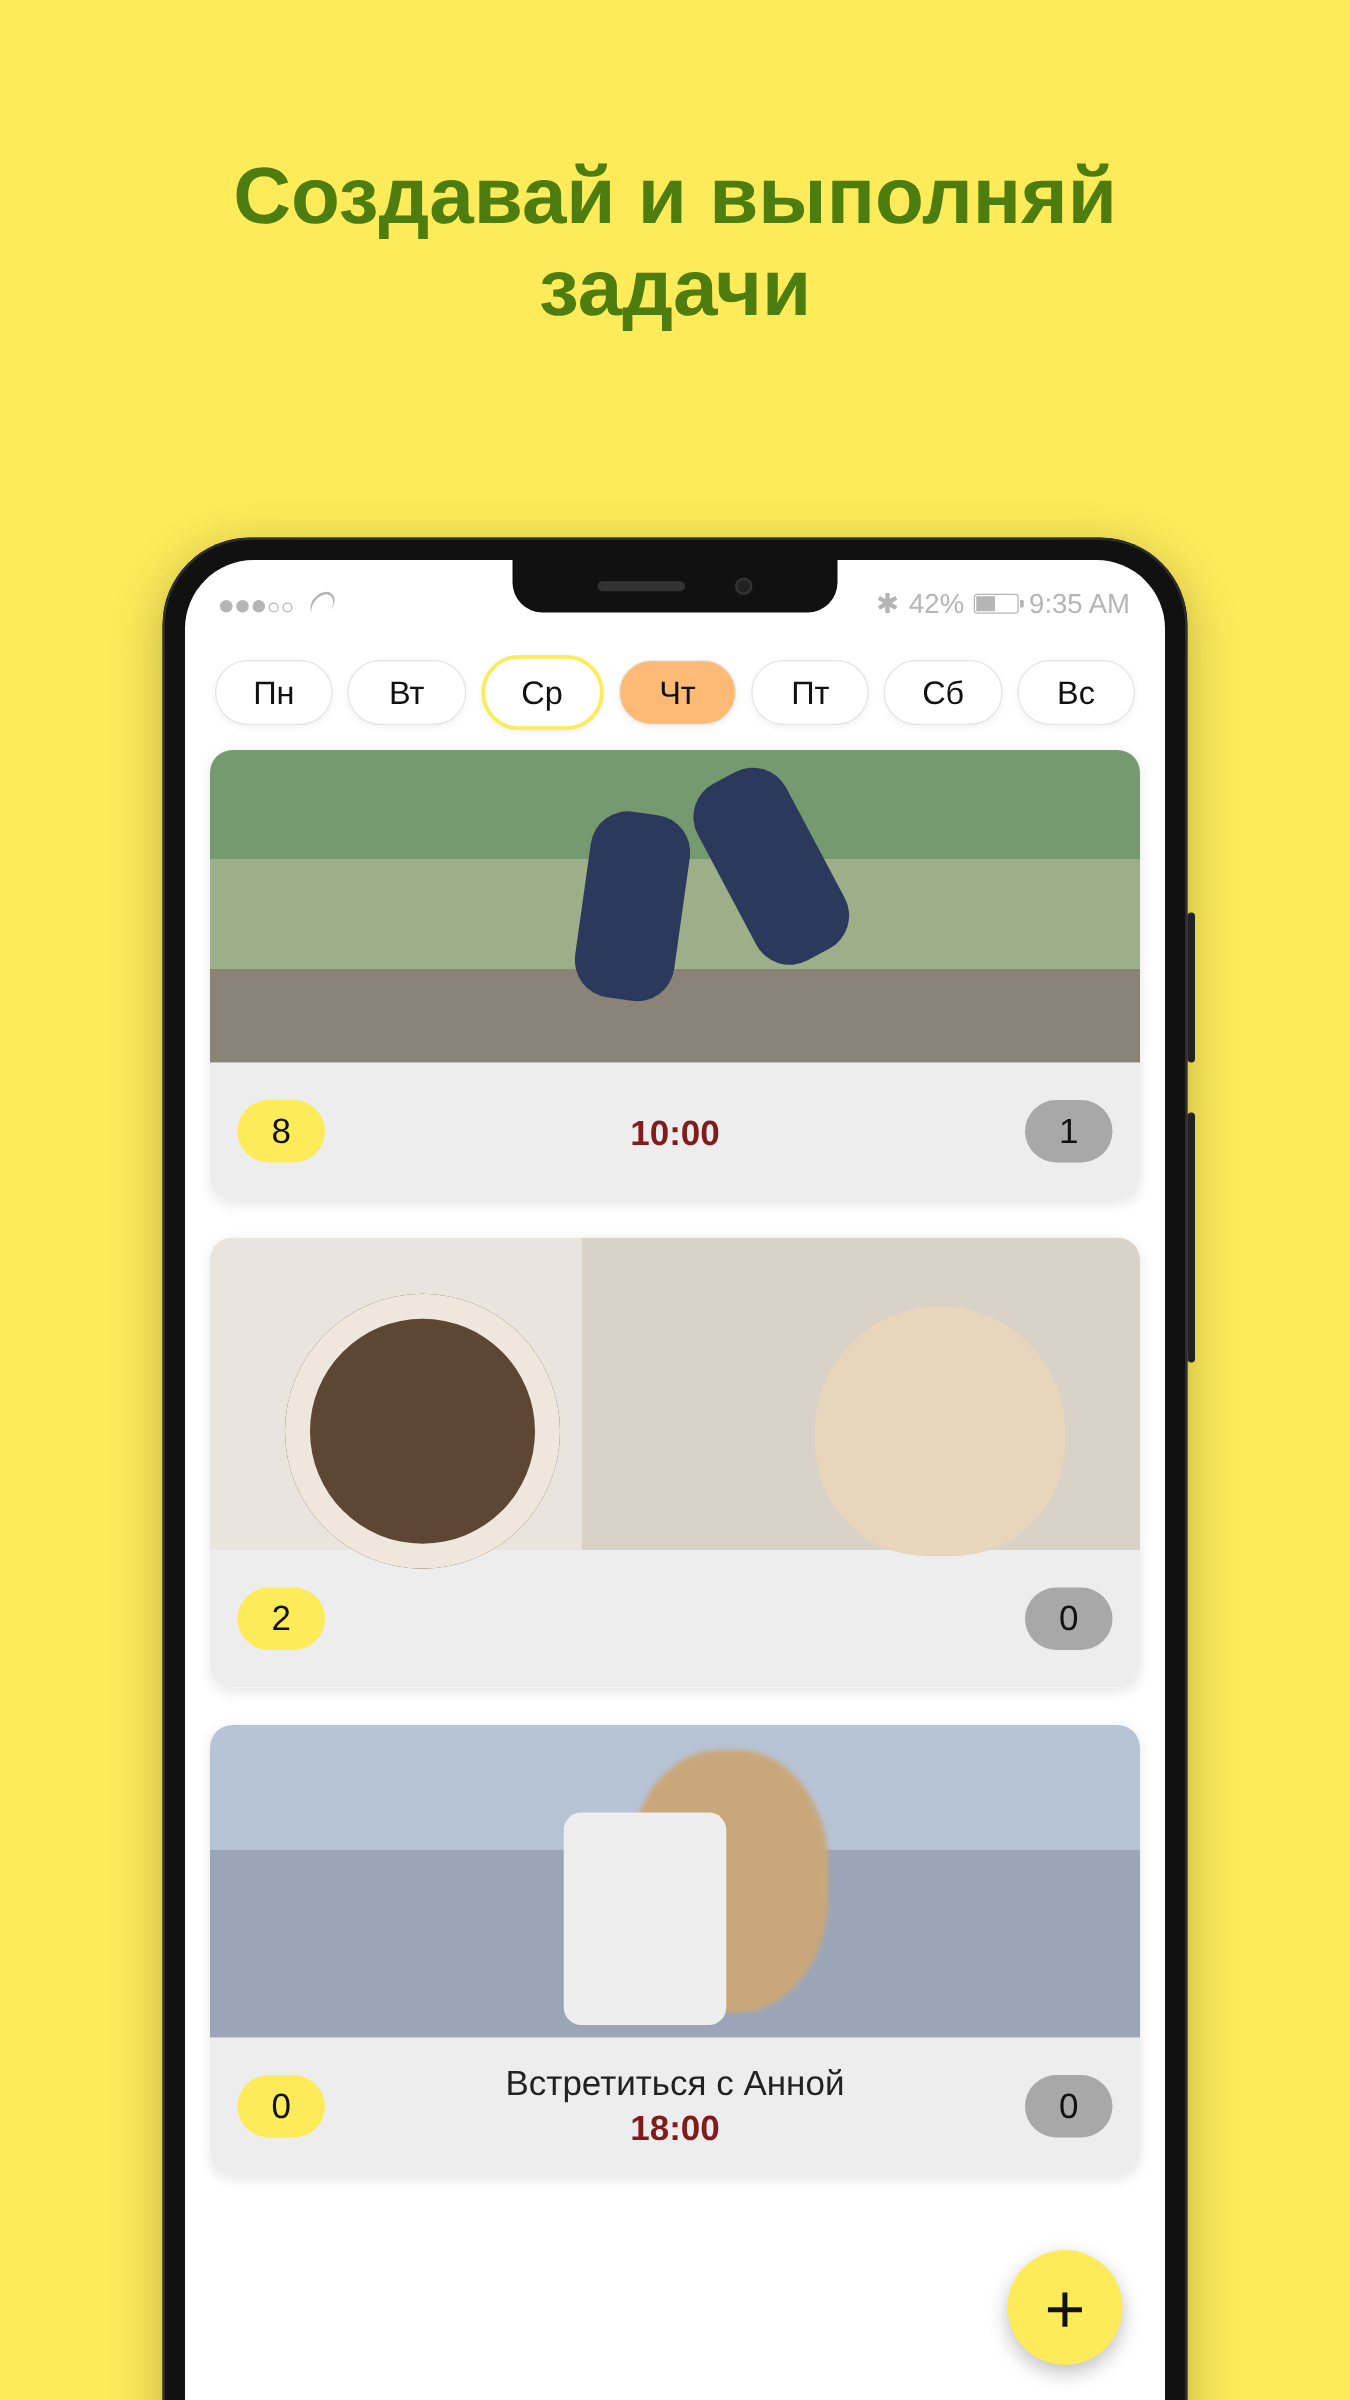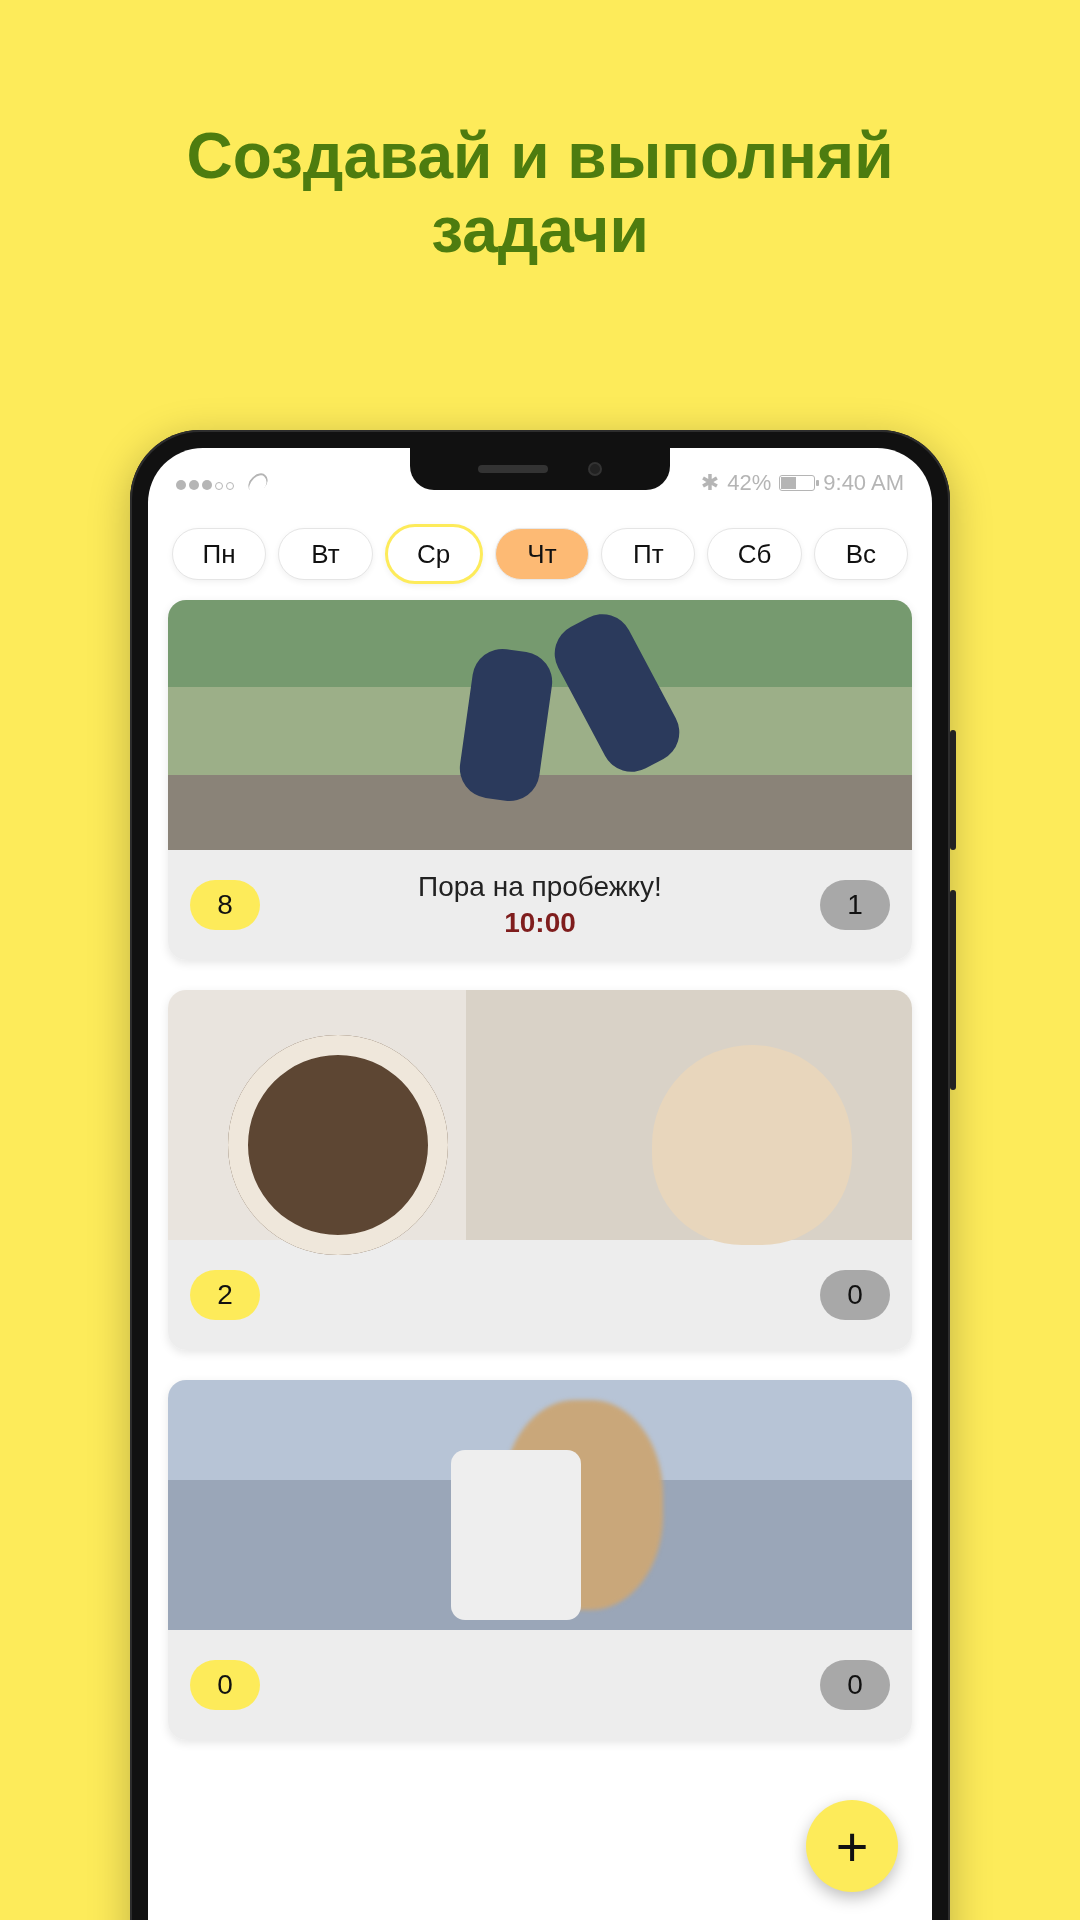--- a/index.html
+++ b/index.html
@@ -155,21 +155,21 @@
       <div class="sb-left">
         <span class="dots"><span></span><span></span><span></span><span class="off"></span><span class="off"></span></span>
         <span class="wifi"></span>
       </div>
       <div class="sb-right">
         <span class="bt">✱</span>
         <span>42%</span>
         <span class="battery">
             <span class="fill"></span>
           </span>
-        <span>9:40 AM</span>
+        <span>9:35 AM</span>
       </div>
     </div>
 
     <div class="days" id="days">
         <div class="day-pill">
           <span>Пн</span>
         </div>
         <div class="day-pill">
           <span>Вт</span>
         </div>
@@ -189,37 +189,40 @@
           <span>Вс</span>
         </div>
       </div>
 
     <div class="cards" id="cards">
         <div class="card">
           <div class="img img1"></div>
           <div class="overlay">
             <div class="badge left">8</div>
             <div class="mid">
-              <div class="t">Пора на пробежку!</div>
               <div class="time">10:00</div>
             </div>
             <div class="badge right">1</div>
           </div>
         </div>
         <div class="card">
           <div class="img img2"></div>
           <div class="overlay">
             <div class="badge left">2</div>
             <div class="badge right">0</div>
           </div>
         </div>
         <div class="card">
           <div class="img img3"></div>
           <div class="overlay">
             <div class="badge left">0</div>
+            <div class="mid">
+              <div class="t">Встретиться с Анной</div>
+              <div class="time">18:00</div>
+            </div>
             <div class="badge right">0</div>
           </div>
         </div>
       </div>
 
     <div class="fab">
       <span>+</span>
     </div>
 
   </div>

